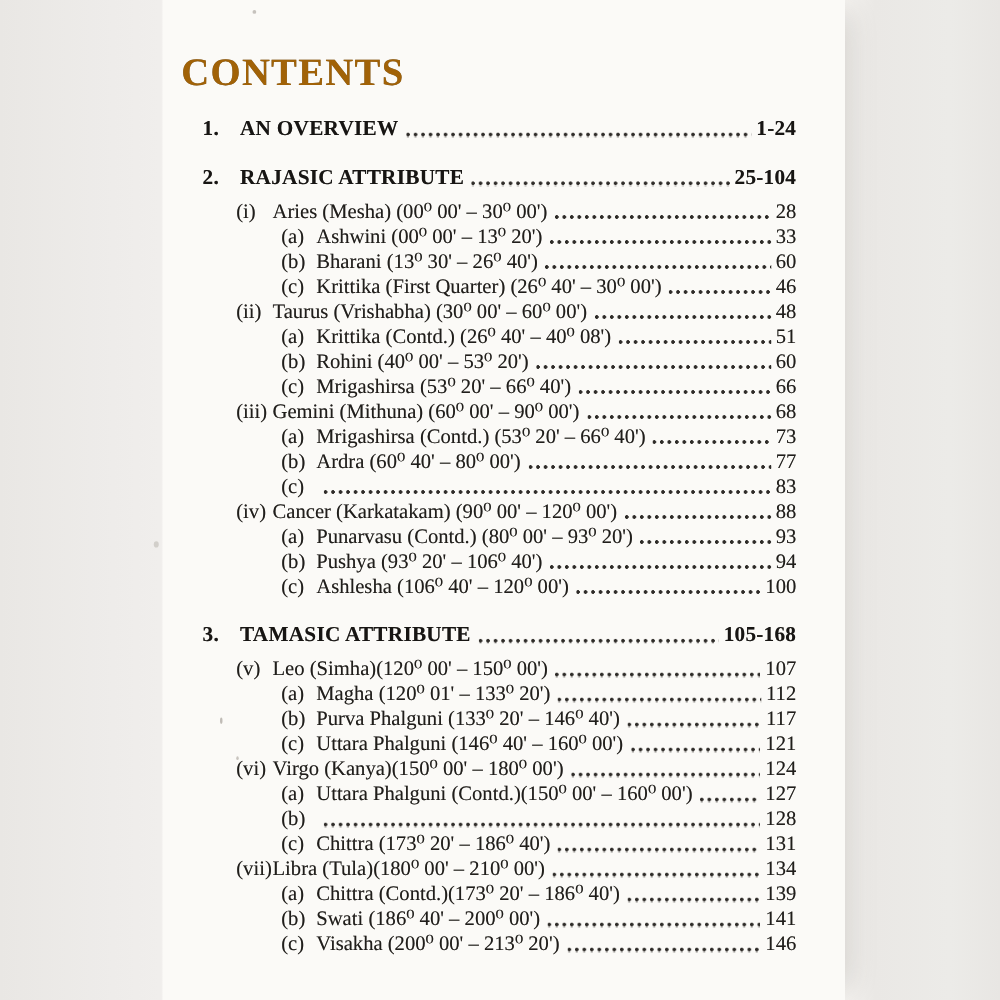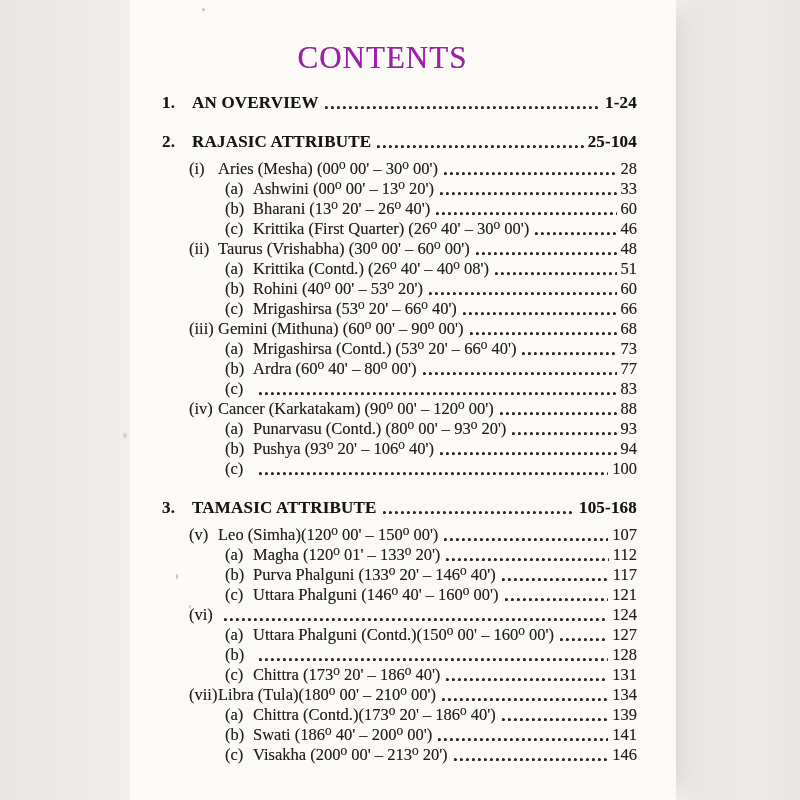--- a/index.html
+++ b/index.html
@@ -29,24 +29,23 @@
     box-shadow: 14px 0 22px -10px rgba(60,55,48,0.18);
     padding: 42px 39px 0 32px;
     box-sizing: border-box;
     color: #201e1b;
   }
   h1.contents-title {
     margin: 0 0 19px 0;
     padding: 0;
     font-size: 31px;
     line-height: 32px;
-    font-weight: normal;
+    font-weight: bold;
     letter-spacing: 1px;
-    text-align: center;
-    color: #a21caf;
+    color: #a16207;
     position: relative;
     left: -17px;
     text-shadow: 0 0 0.5px rgba(20,18,16,0.55);
   }
   .row {
     display: flex;
     align-items: baseline;
     line-height: 20px;
     font-size: 16.5px;
     white-space: nowrap;
@@ -105,21 +104,21 @@
           <span class="page-num">28</span>
         </div>
         <div class="row alpha">
           <span class="num">(a)</span>
           <span class="label">Ashwini (00⁰ 00' – 13⁰ 20')</span>
           <span class="dots"></span>
           <span class="page-num">33</span>
         </div>
         <div class="row alpha">
           <span class="num">(b)</span>
-          <span class="label">Bharani (13⁰ 20' – 26⁰ 40')</span>
+          <span class="label">Bharani (13⁰ 30' – 26⁰ 40')</span>
           <span class="dots"></span>
           <span class="page-num">60</span>
         </div>
         <div class="row alpha">
           <span class="num">(c)</span>
           <span class="label">Krittika (First Quarter) (26⁰ 40' – 30⁰ 00')</span>
           <span class="dots"></span>
           <span class="page-num">46</span>
         </div>
         <div class="row roman">
@@ -182,20 +181,21 @@
           <span class="page-num">93</span>
         </div>
         <div class="row alpha">
           <span class="num">(b)</span>
           <span class="label">Pushya (93⁰ 20' – 106⁰ 40')</span>
           <span class="dots"></span>
           <span class="page-num">94</span>
         </div>
         <div class="row alpha">
           <span class="num">(c)</span>
+          <span class="label">Ashlesha (106⁰ 40' – 120⁰ 00')</span>
           <span class="dots"></span>
           <span class="page-num">100</span>
         </div>
         <div class="row main">
           <span class="num">3.</span>
           <span class="label">TAMASIC ATTRIBUTE</span>
           <span class="dots"></span>
           <span class="page-num">105-168</span>
         </div>
         <div class="row roman">
@@ -217,20 +217,21 @@
           <span class="page-num">117</span>
         </div>
         <div class="row alpha">
           <span class="num">(c)</span>
           <span class="label">Uttara Phalguni (146⁰ 40' – 160⁰ 00')</span>
           <span class="dots"></span>
           <span class="page-num">121</span>
         </div>
         <div class="row roman">
           <span class="num">(vi)</span>
+          <span class="label">Virgo (Kanya)(150⁰ 00' – 180⁰ 00')</span>
           <span class="dots"></span>
           <span class="page-num">124</span>
         </div>
         <div class="row alpha">
           <span class="num">(a)</span>
           <span class="label">Uttara Phalguni (Contd.)(150⁰ 00' – 160⁰ 00')</span>
           <span class="dots"></span>
           <span class="page-num">127</span>
         </div>
         <div class="row alpha">

